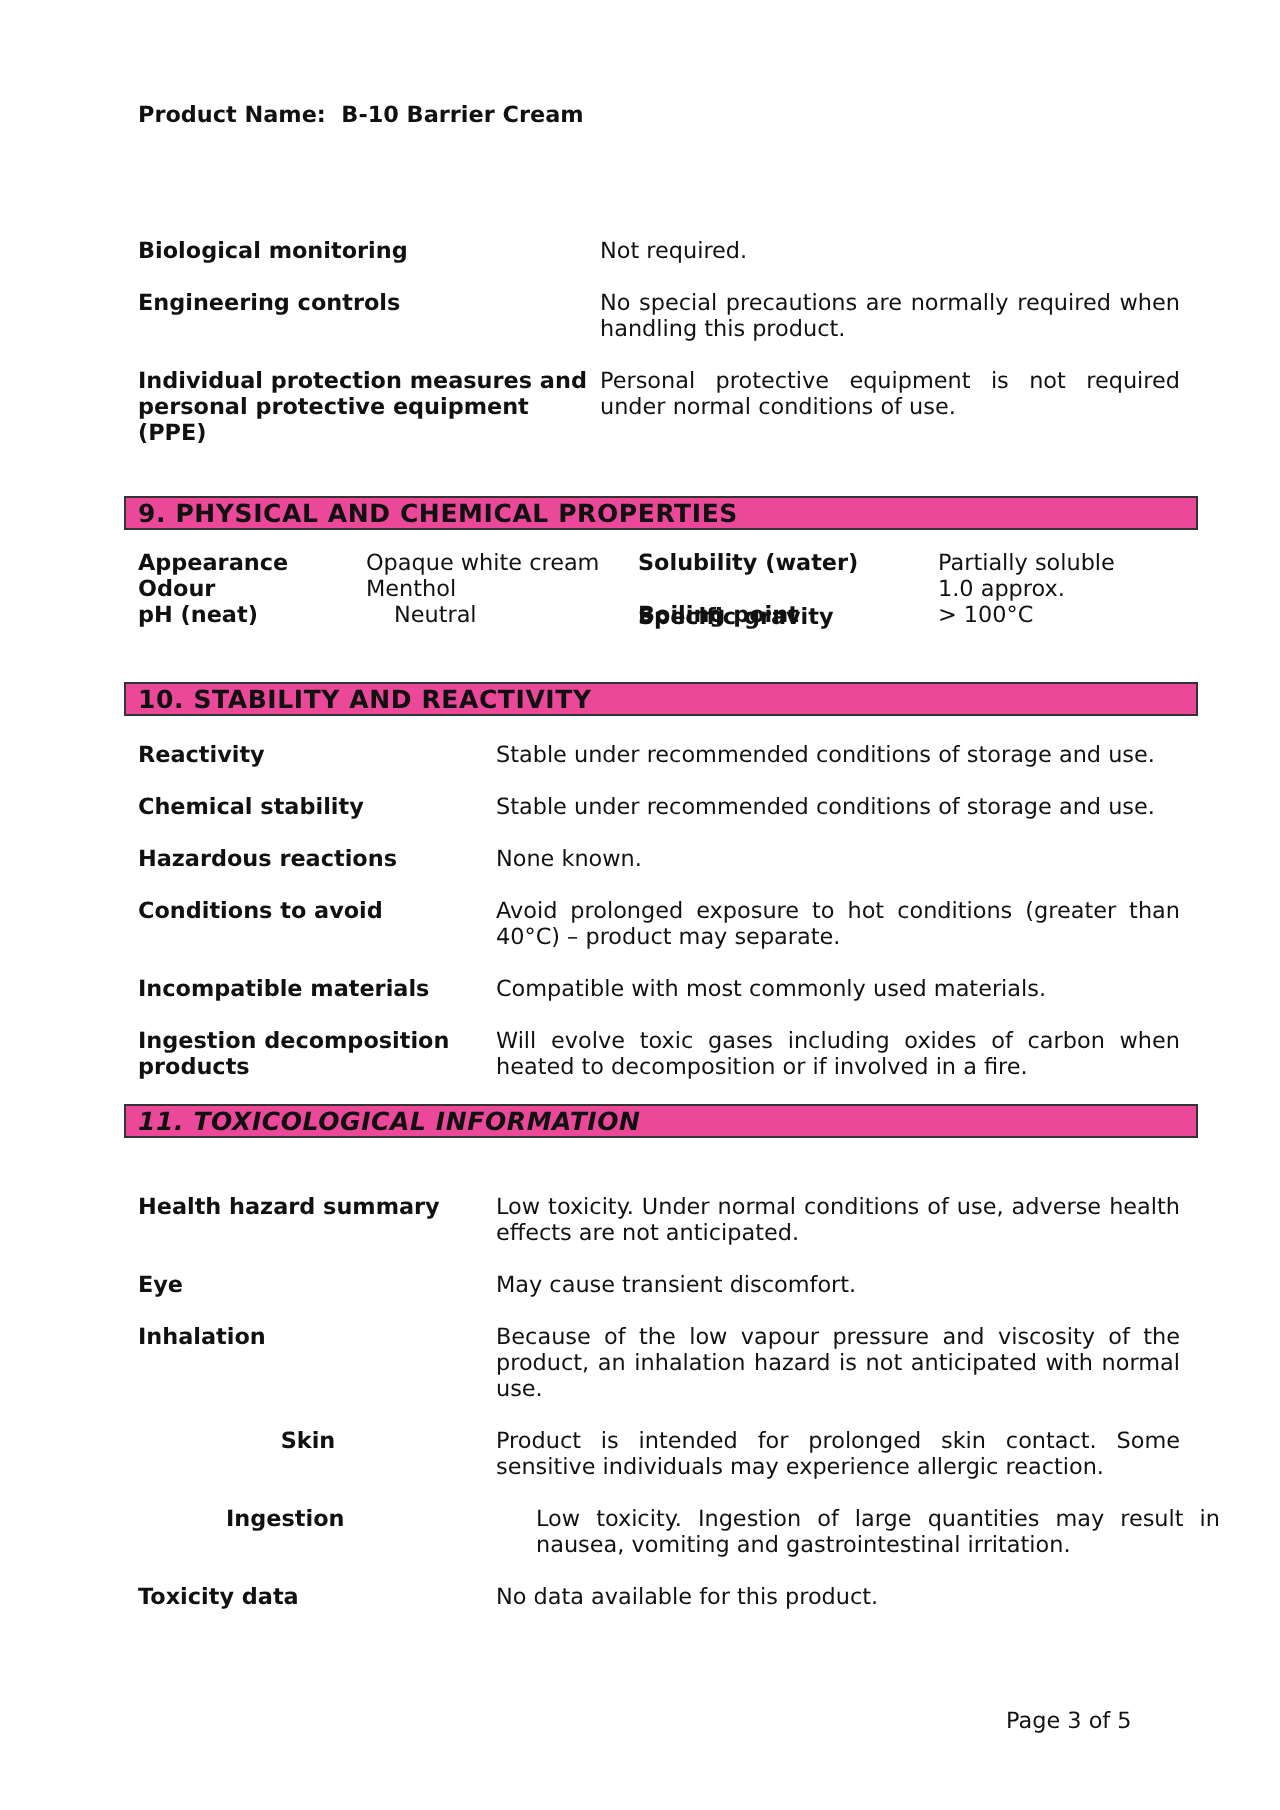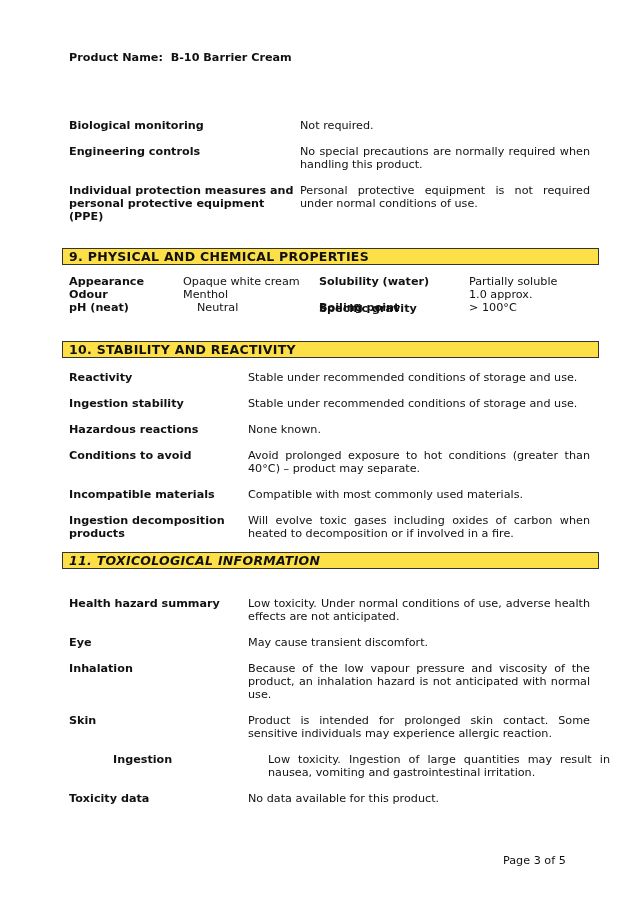--- a/index.html
+++ b/index.html
@@ -8,21 +8,21 @@
     font-family: "DejaVu Sans", sans-serif; color: #111; font-size: 11.2px;
   }
   .abs { position: absolute; }
   .b { font-weight: bold; }
   .product { left: 69px; top: 51px; font-weight: bold; font-size: 11.2px; white-space: pre; }
   .row { position: absolute; left: 69px; width: 521px; }
   .lbl { position: absolute; left: 0; font-weight: bold; line-height: 13px; }
   .val { position: absolute; line-height: 13px; text-align: justify; }
   .sec-head {
     position: absolute; left: 62px; width: 529px; height: 15px;
-    background: #fde047; border: 1px solid #333;
+    background: #ec4899; border: 1px solid #333;
     font-weight: bold; font-size: 12.5px; line-height: 15px;
     padding-left: 6px; letter-spacing: 0.3px;
   }
   .grid9 { position: absolute; left: 69px; top: 275px; width: 521px; }
   .grid9 .cell { position: absolute; line-height: 13.3px; white-space: nowrap; }
   .footer { position: absolute; left: 503px; top: 854px; font-size: 11.2px; }
 </style>
 </head>
 <body>
 
@@ -58,21 +58,21 @@
   <div class="cell b" style="left:250px;top:26px;">Boiling point</div>
   <div class="cell" style="left:400px;top:26px;">&gt; 100°C</div>
 </div>
 
 <div class="sec-head" style="top:341px;">10.  STABILITY AND REACTIVITY</div>
 <div class="row" style="top:371px;">
   <div class="lbl" style="width:170px;">Reactivity</div>
   <div class="val" style="left:179px;width:342px;">Stable under recommended conditions of storage and use.</div>
 </div>
 <div class="row" style="top:397px;">
-  <div class="lbl" style="width:170px;">Ingestion stability</div>
+  <div class="lbl" style="width:170px;">Chemical stability</div>
   <div class="val" style="left:179px;width:342px;">Stable under recommended conditions of storage and use.</div>
 </div>
 <div class="row" style="top:423px;">
   <div class="lbl" style="width:170px;">Hazardous reactions</div>
   <div class="val" style="left:179px;width:342px;">None known.</div>
 </div>
 <div class="row" style="top:449px;">
   <div class="lbl" style="width:170px;">Conditions to avoid</div>
   <div class="val" style="left:179px;width:342px;">Avoid prolonged exposure to hot conditions (greater than 40°C) – product may separate.</div>
 </div>
@@ -92,21 +92,21 @@
 </div>
 <div class="row" style="top:636px;">
   <div class="lbl" style="width:170px;">Eye</div>
   <div class="val" style="left:179px;width:342px;">May cause transient discomfort.</div>
 </div>
 <div class="row" style="top:662px;">
   <div class="lbl" style="width:170px;">Inhalation</div>
   <div class="val" style="left:179px;width:342px;">Because of the low vapour pressure and viscosity of the product, an inhalation hazard is not anticipated with normal use.</div>
 </div>
 <div class="row" style="top:714px;">
-  <div class="lbl" style="width:170px;">Skin</div>
+  <div class="lbl" style="width:170px;text-align:center;">Skin</div>
   <div class="val" style="left:179px;width:342px;">Product is intended for prolonged skin contact.  Some sensitive individuals may experience allergic reaction.</div>
 </div>
 <div class="row" style="top:753px;">
   <div class="lbl" style="width:170px;margin-left:44px;">Ingestion</div>
   <div class="val" style="left:179px;width:342px;margin-left:20px;">Low toxicity. Ingestion of large quantities may result in nausea, vomiting and gastrointestinal irritation.</div>
 </div>
 <div class="row" style="top:792px;">
   <div class="lbl" style="width:170px;">Toxicity data</div>
   <div class="val" style="left:179px;width:342px;">No data available for this product.</div>
 </div>

